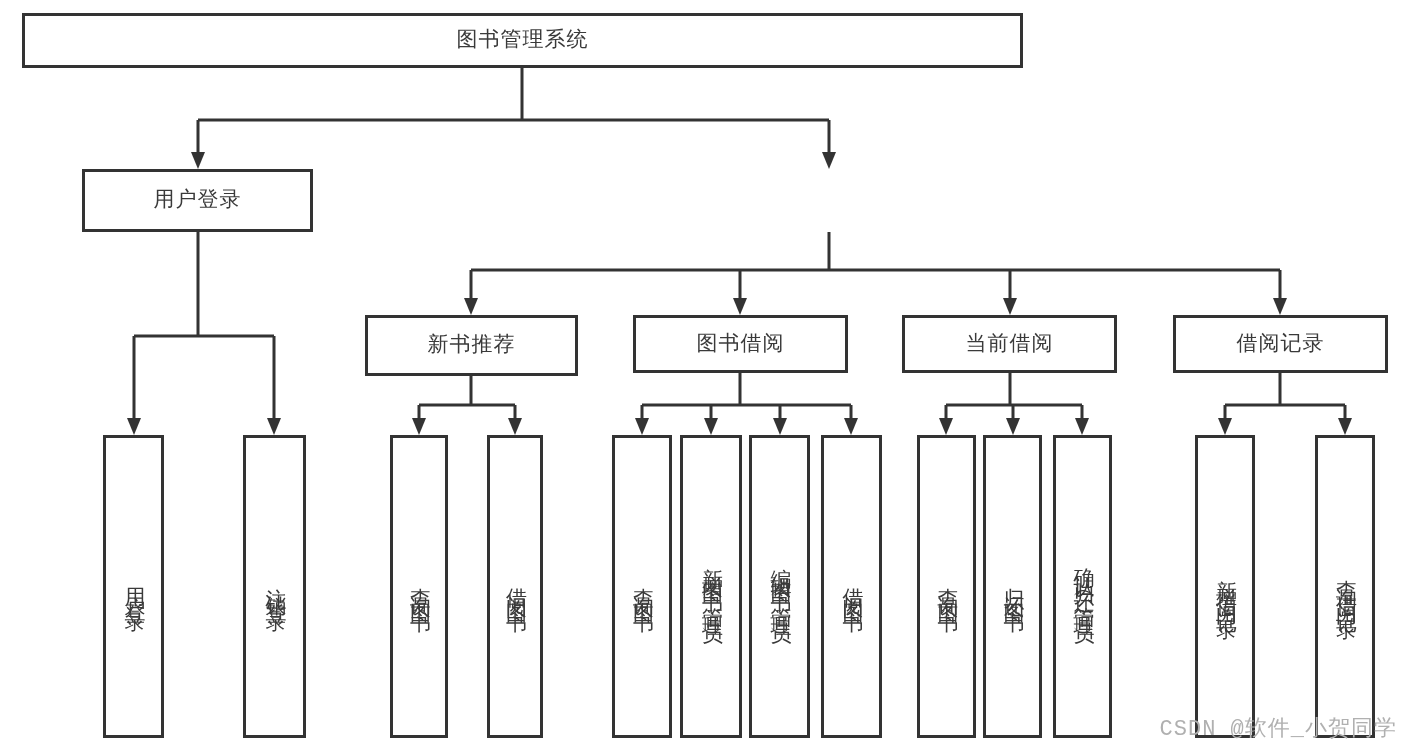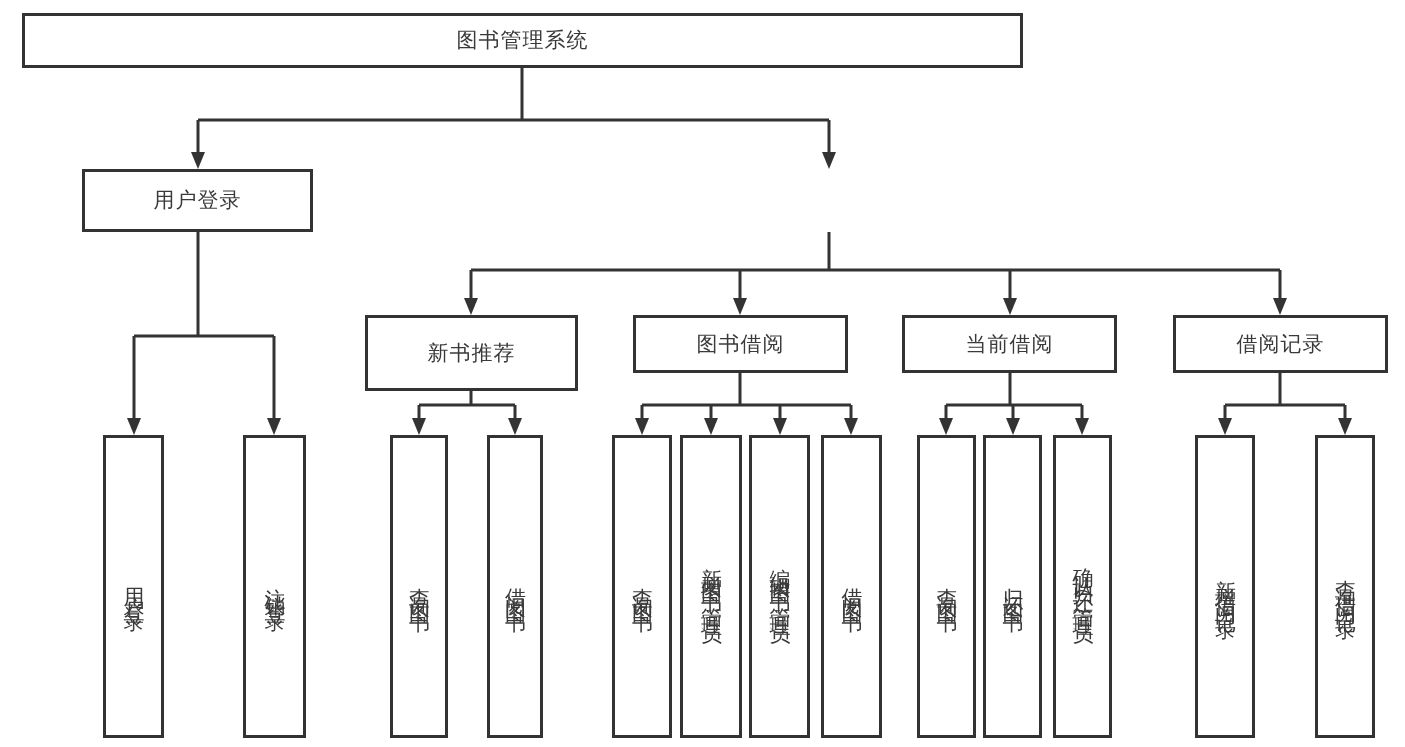--- a/index.html
+++ b/index.html
@@ -1,19 +1,19 @@
 <!DOCTYPE html>
 <html style="--line: #333333; --box-bg: #ffffff; --text: #3a3a3a; --watermark: #b0b0b0; --page-bg: #ffffff;"><head>
 <meta charset="utf-8">
 <style>
   html,body { margin:0; padding:0; background:var(--page-bg,#fff); }
   .stage {
     position:relative; width:1405px; height:747px; overflow:hidden;
     background:var(--page-bg,#fff);
-    font-family:Liberation Serif, serif;
+    font-family:Liberation Mono, monospace;
     color:var(--text,#3a3a3a);
   }
   svg.connectors { position:absolute; left:0; top:0; width:1405px; height:747px; }
   svg .line  { fill:none; stroke:var(--line,#333); stroke-width:3; }
   svg .arrow { fill:var(--line,#333); stroke:none; }
   .box {
     position:absolute; box-sizing:border-box;
     border:3px solid var(--line,#333);
     background:var(--box-bg,#fff);
     display:flex; align-items:center; justify-content:center;
@@ -76,21 +76,21 @@
   </svg>
 
   <div class="box h" style="left:22px;top:13px;width:1001px;height:55px">
     <span>图书管理系统</span>
   </div>
 
   <div class="box h" style="left:82px;top:169px;width:231px;height:63px">
     <span>用户登录</span>
   </div>
 
-  <div class="box h" style="left:365px;top:315px;width:213px;height:76px">
+  <div class="box h" style="left:365px;top:315px;width:213px;height:61px">
     <span>新书推荐</span>
   </div>
   <div class="box h" style="left:902px;top:315px;width:215px;height:58px">
     <span>当前借阅</span>
   </div>
   <div class="box h" style="left:633px;top:315px;width:215px;height:58px">
     <span>图书借阅</span>
   </div>
   <div class="box h" style="left:1173px;top:315px;width:215px;height:58px">
     <span>借阅记录</span>
@@ -133,13 +133,14 @@
     <span>确认归还（管理员）</span>
   </div>
 
   <div class="box v" style="left:1195px;top:435px;width:60px;height:303px">
     <span>新增借阅记录</span>
   </div>
   <div class="box v" style="left:1315px;top:435px;width:60px;height:303px">
     <span>查询借阅记录</span>
   </div>
 
+  <div class="watermark">CSDN @软件_小贺同学</div>
 </div>
 
 </body></html>

